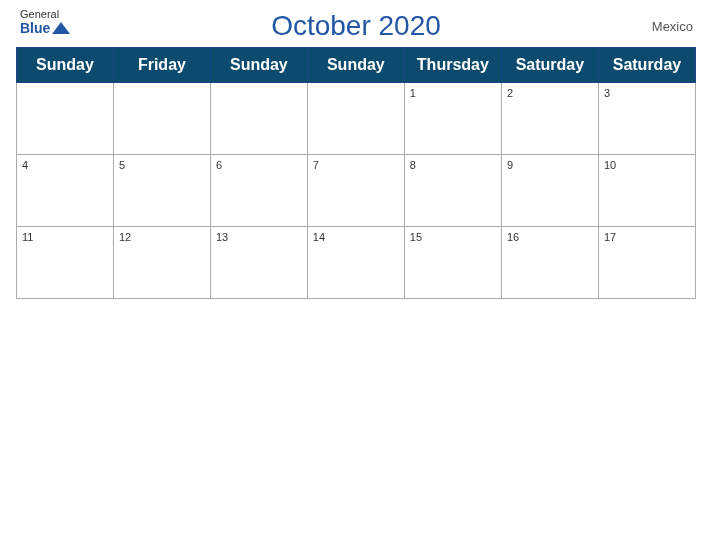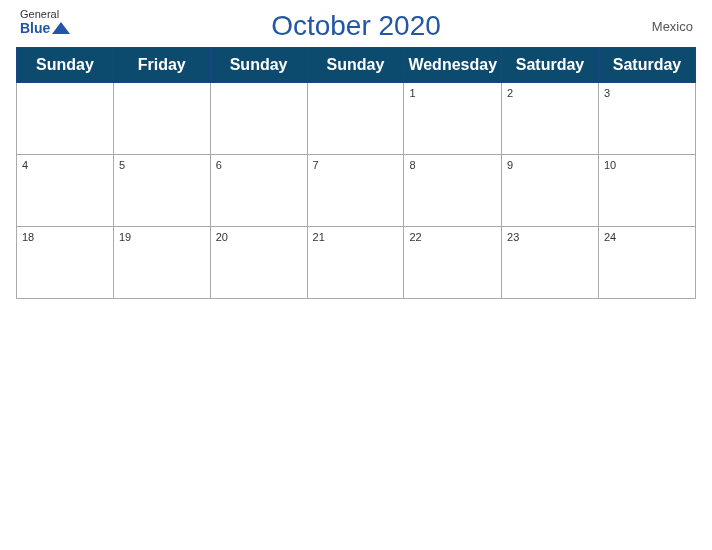--- a/index.html
+++ b/index.html
@@ -106,21 +106,21 @@
   <span class="country">Mexico</span>
 </div>
 
 <table class="calendar">
   <thead>
     <tr>
     <th>Sunday</th>
         <th>Friday</th>
         <th>Sunday</th>
         <th>Sunday</th>
-        <th>Wednesday</th>
+        <th>Thursday</th>
         <th>Saturday</th>
         <th>Saturday</th>
       </tr>
   </thead>
   <tbody id="calendar-body">
   <tr>
         <td></td>
         <td></td>
         <td></td>
         <td></td>
@@ -131,22 +131,22 @@
       <tr>
         <td><span class="day-num">4</span></td>
         <td><span class="day-num">5</span></td>
         <td><span class="day-num">6</span></td>
         <td><span class="day-num">7</span></td>
         <td><span class="day-num">8</span></td>
         <td><span class="day-num">9</span></td>
         <td><span class="day-num">10</span></td>
       </tr>
       <tr>
-        <td><span class="day-num">18</span></td>
-        <td><span class="day-num">19</span></td>
-        <td><span class="day-num">20</span></td>
-        <td><span class="day-num">21</span></td>
-        <td><span class="day-num">22</span></td>
-        <td><span class="day-num">23</span></td>
-        <td><span class="day-num">24</span></td>
+        <td><span class="day-num">11</span></td>
+        <td><span class="day-num">12</span></td>
+        <td><span class="day-num">13</span></td>
+        <td><span class="day-num">14</span></td>
+        <td><span class="day-num">15</span></td>
+        <td><span class="day-num">16</span></td>
+        <td><span class="day-num">17</span></td>
       </tr>
     </tbody>
 </table>
 
 </body></html>

